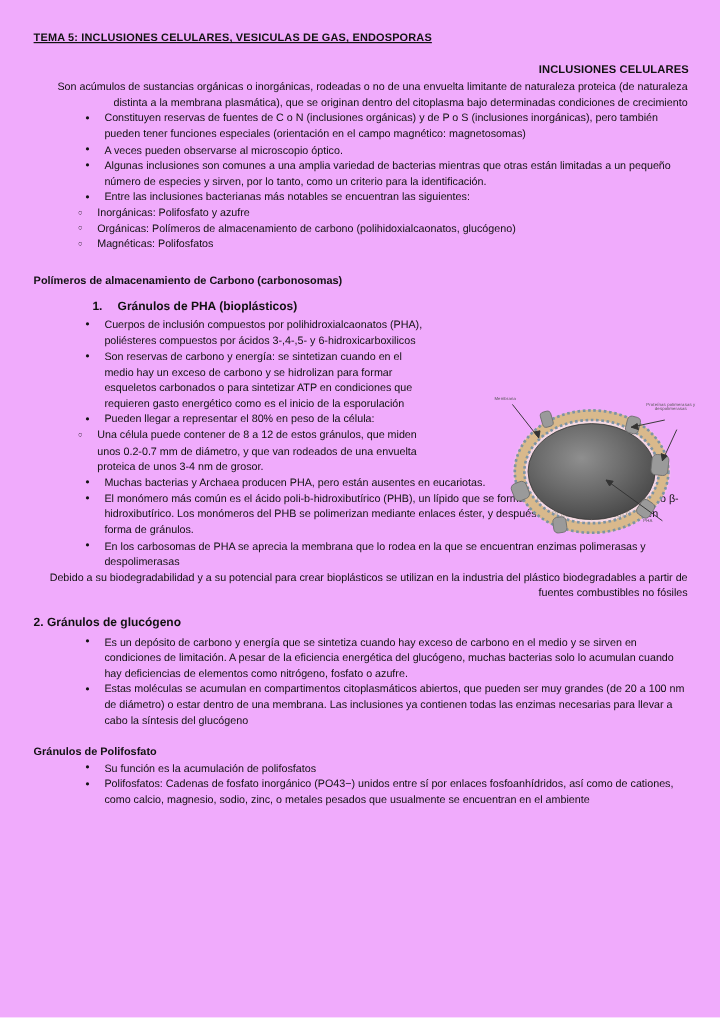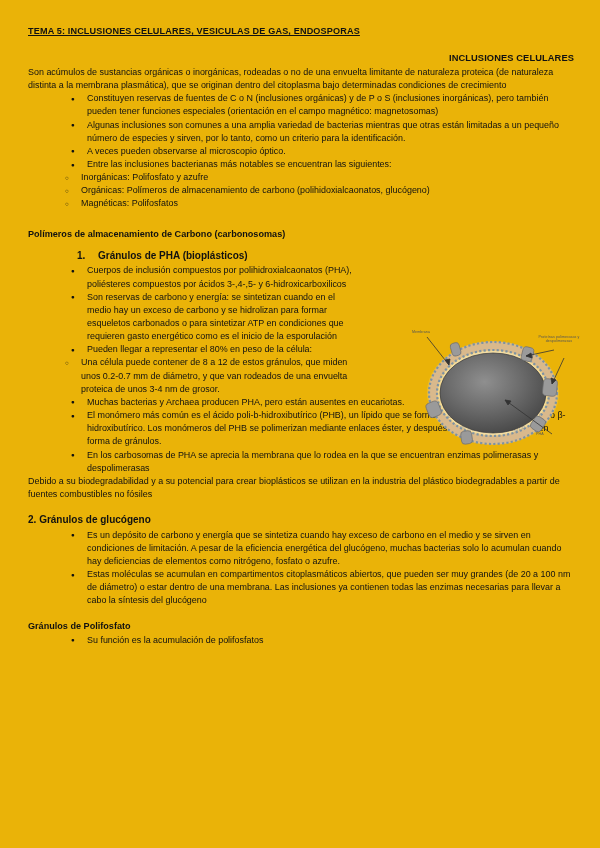--- a/index.html
+++ b/index.html
@@ -5,21 +5,21 @@
 <style>
   html, body {
     margin: 0;
     padding: 0;
     background: #ffffff;
   }
   .page {
     position: relative;
     width: 600px;
     height: 848px;
-    background: #eab308;
+    background: #f0abfc;
     font-family: "Liberation Sans", sans-serif;
     color: #111111;
     overflow: hidden;
     box-sizing: border-box;
     padding: 26px 26px 16px 28px;
   }
   .doc-title {
     font-size: 9.1px;
     font-weight: bold;
     text-decoration: underline;
@@ -38,21 +38,21 @@
   h3.sub-head {
     font-size: 9.1px;
     font-weight: bold;
     margin: 0 0 2px 0;
     line-height: 1.35;
   }
   p.para {
     font-size: 8.95px;
     line-height: 1.47;
     margin: 0;
-    text-align: left;
+    text-align: right;
   }
   ul.lvl1, ul.lvl2 {
     list-style: none;
     margin: 0;
     padding: 0;
   }
   ul.lvl1 > li {
     position: relative;
     padding-left: 18px;
     margin-left: 41px;
@@ -130,22 +130,22 @@
 
 <div class="page">
 
   <div class="doc-title">TEMA 5: INCLUSIONES CELULARES, VESICULAS DE GAS, ENDOSPORAS</div>
 
   <h2 class="section-head">INCLUSIONES CELULARES</h2>
   <p class="para wide">Son acúmulos de sustancias orgánicas o inorgánicas, rodeadas o no de una envuelta limitante de naturaleza proteica (de naturaleza distinta a la membrana plasmática), que se originan dentro del citoplasma bajo determinadas condiciones de crecimiento</p>
 
   <ul class="lvl1">
     <li>Constituyen reservas de fuentes de C o N (inclusiones orgánicas) y de P o S (inclusiones inorgánicas), pero también pueden tener funciones especiales (orientación en el campo magnético: magnetosomas)</li>
+    <li>A veces pueden observarse al microscopio óptico.</li>
     <li>Algunas inclusiones son comunes a una amplia variedad de bacterias mientras que otras están limitadas a un pequeño número de especies y sirven, por lo tanto, como un criterio para la identificación.</li>
-    <li>A veces pueden observarse al microscopio óptico.</li>
     <li>Entre las inclusiones bacterianas más notables se encuentran las siguientes:</li>
   </ul>
   <ul class="lvl2">
     <li>Inorgánicas: Polifosfato y azufre</li>
     <li>Orgánicas: Polímeros de almacenamiento de carbono (polihidoxialcaonatos, glucógeno)</li>
     <li>Magnéticas: Polifosfatos</li>
   </ul>
 
   <div class="spacer-lg"></div>
 
@@ -177,20 +177,21 @@
   <ul class="lvl1 wide">
     <li>Es un depósito de carbono y energía que se sintetiza cuando hay exceso de carbono en el medio y se sirven en condiciones de limitación. A pesar de la eficiencia energética del glucógeno, muchas bacterias solo lo acumulan cuando hay deficiencias de elementos como nitrógeno, fosfato o azufre.</li>
     <li>Estas moléculas se acumulan en compartimentos citoplasmáticos abiertos, que pueden ser muy grandes (de 20 a 100 nm de diámetro) o estar dentro de una membrana. Las inclusiones ya contienen todas las enzimas necesarias para llevar a cabo la síntesis del glucógeno</li>
   </ul>
 
   <div class="spacer-md"></div>
 
   <h3 class="sub-head">Gránulos de Polifosfato</h3>
   <ul class="lvl1 wide">
     <li>Su función es la acumulación de polifosfatos</li>
+    <li>Polifosfatos: Cadenas de fosfato inorgánico (PO43−) unidos entre sí por enlaces fosfoanhídridos, así como de cationes, como calcio, magnesio, sodio, zinc, o metales pesados que usualmente se encuentran en el ambiente</li>
   </ul>
 
   <div class="figure">
     <svg width="192" height="130" viewBox="0 0 192 130">
       <defs>
         <radialGradient id="coreGrad" cx="42%" cy="36%" r="78%">
           <stop offset="0%" stop-color="#8f8f8f"></stop>
           <stop offset="45%" stop-color="#6b6b6b"></stop>
           <stop offset="100%" stop-color="#3c3c3c"></stop>
         </radialGradient>

